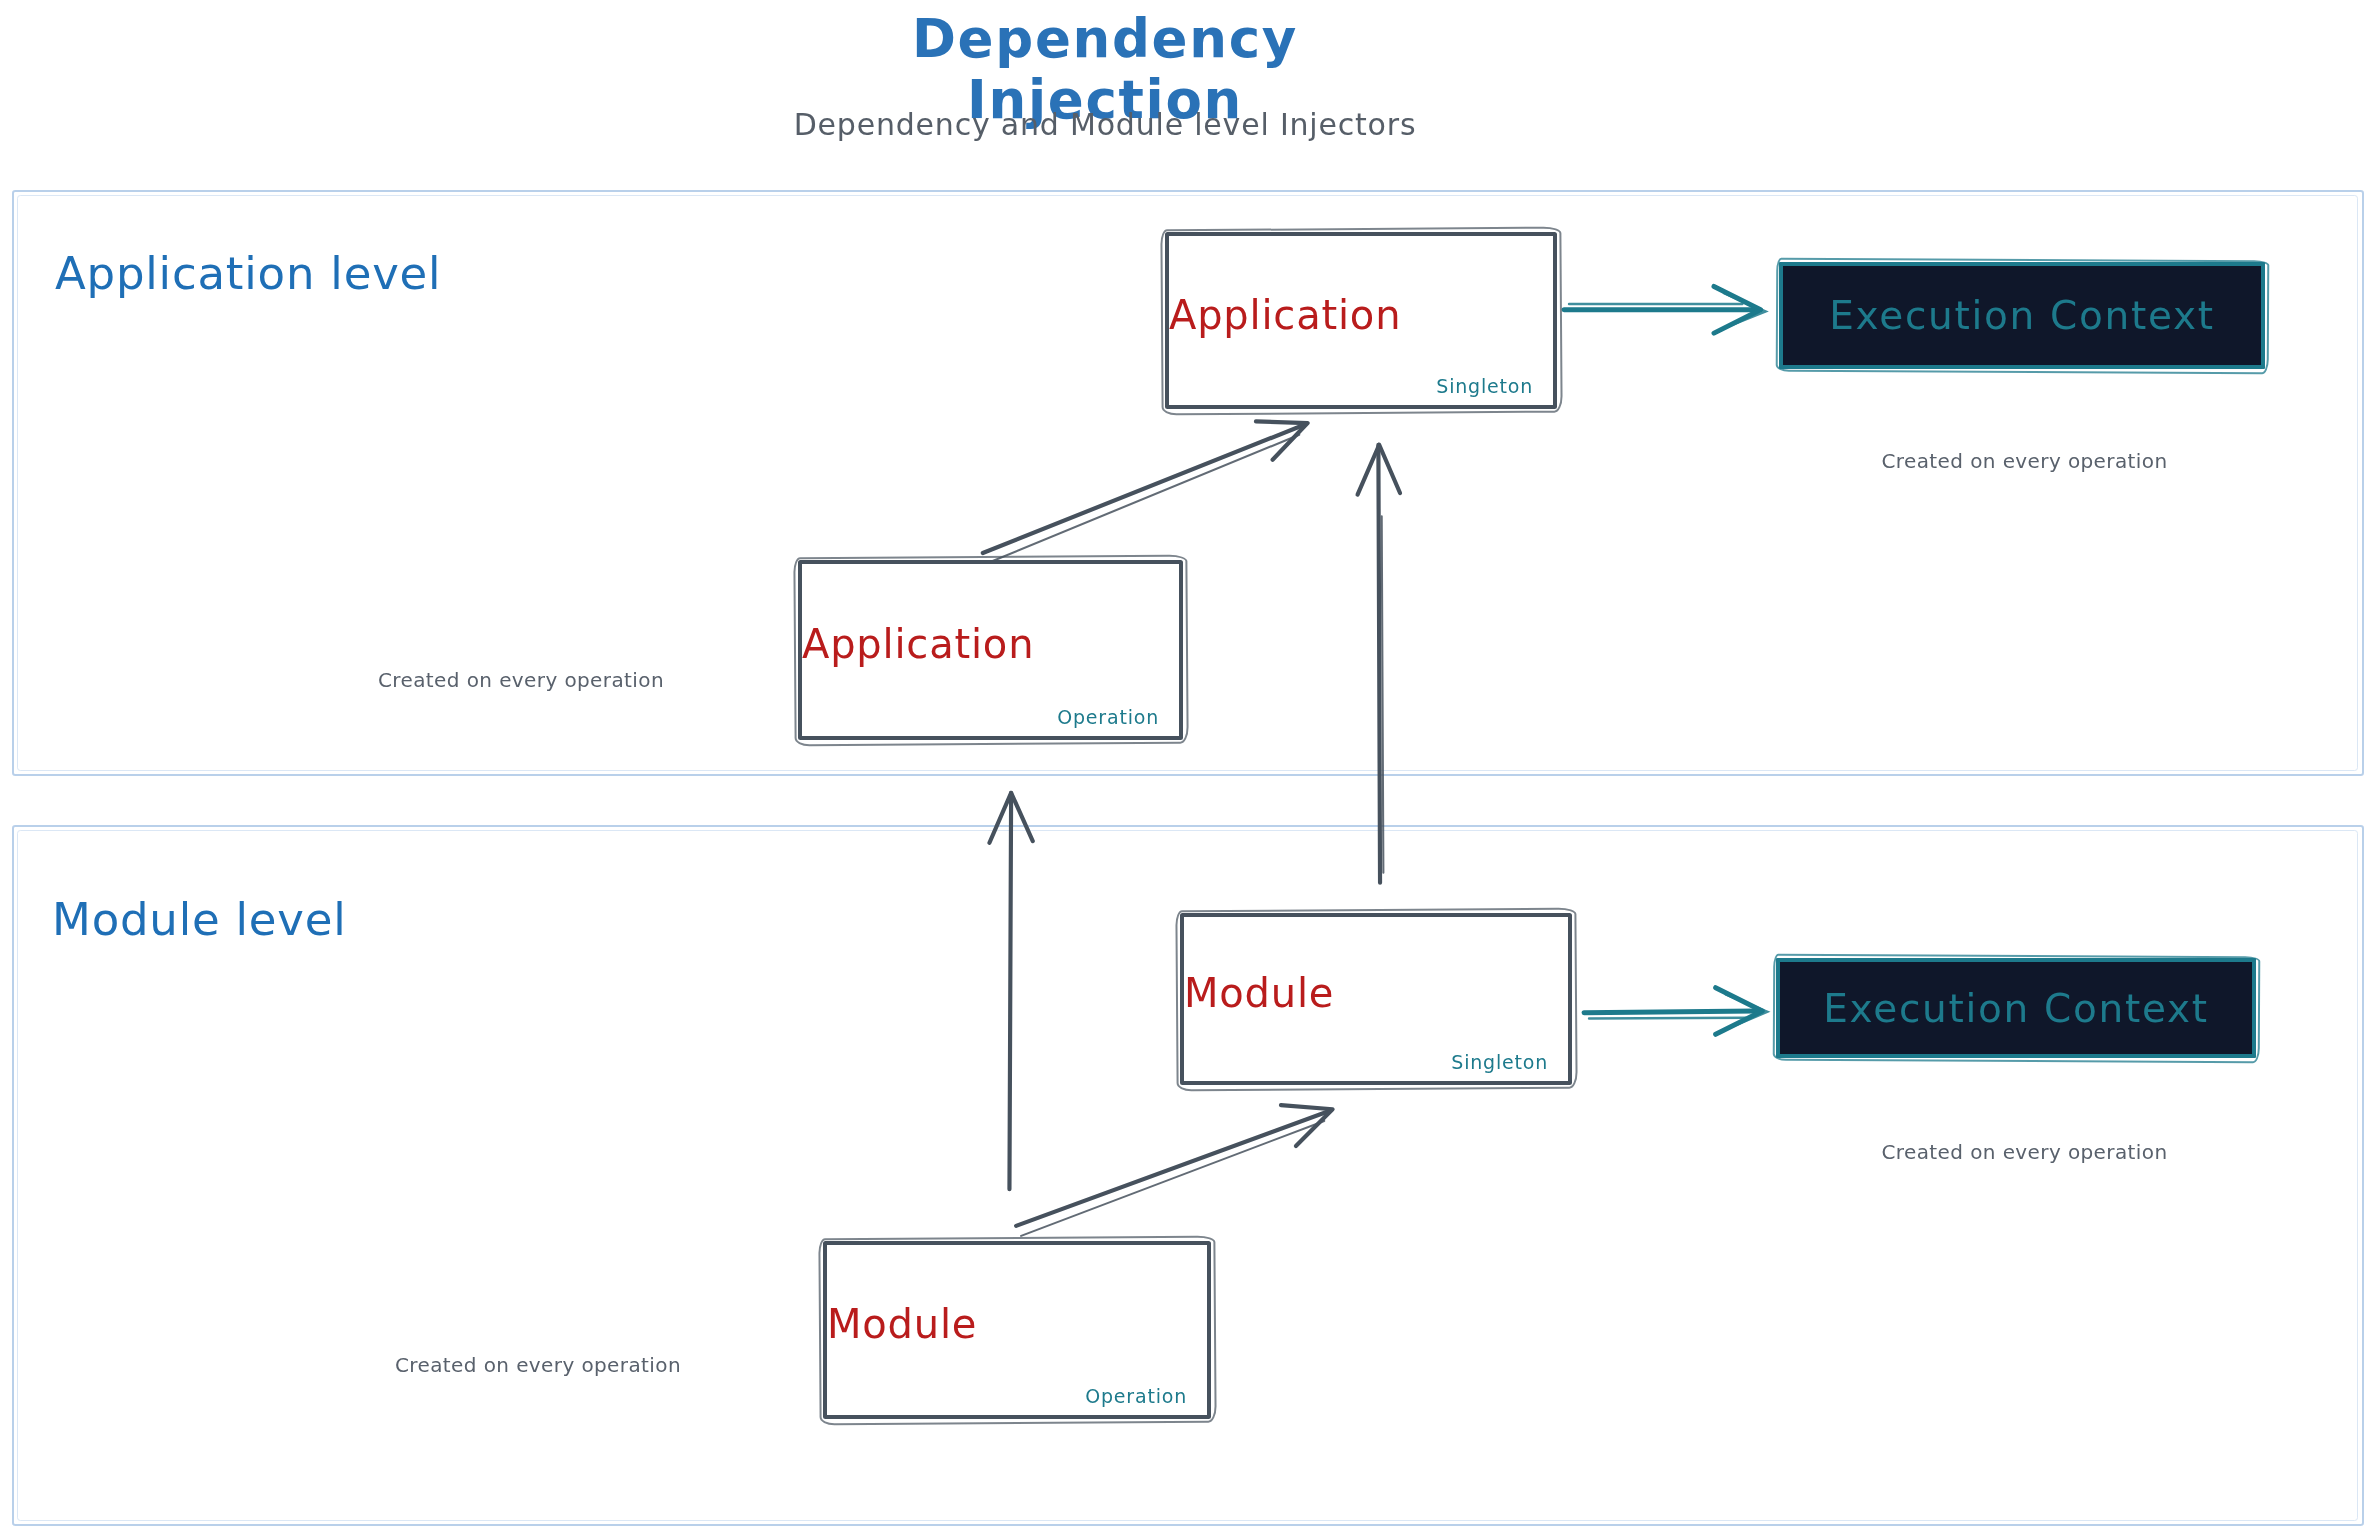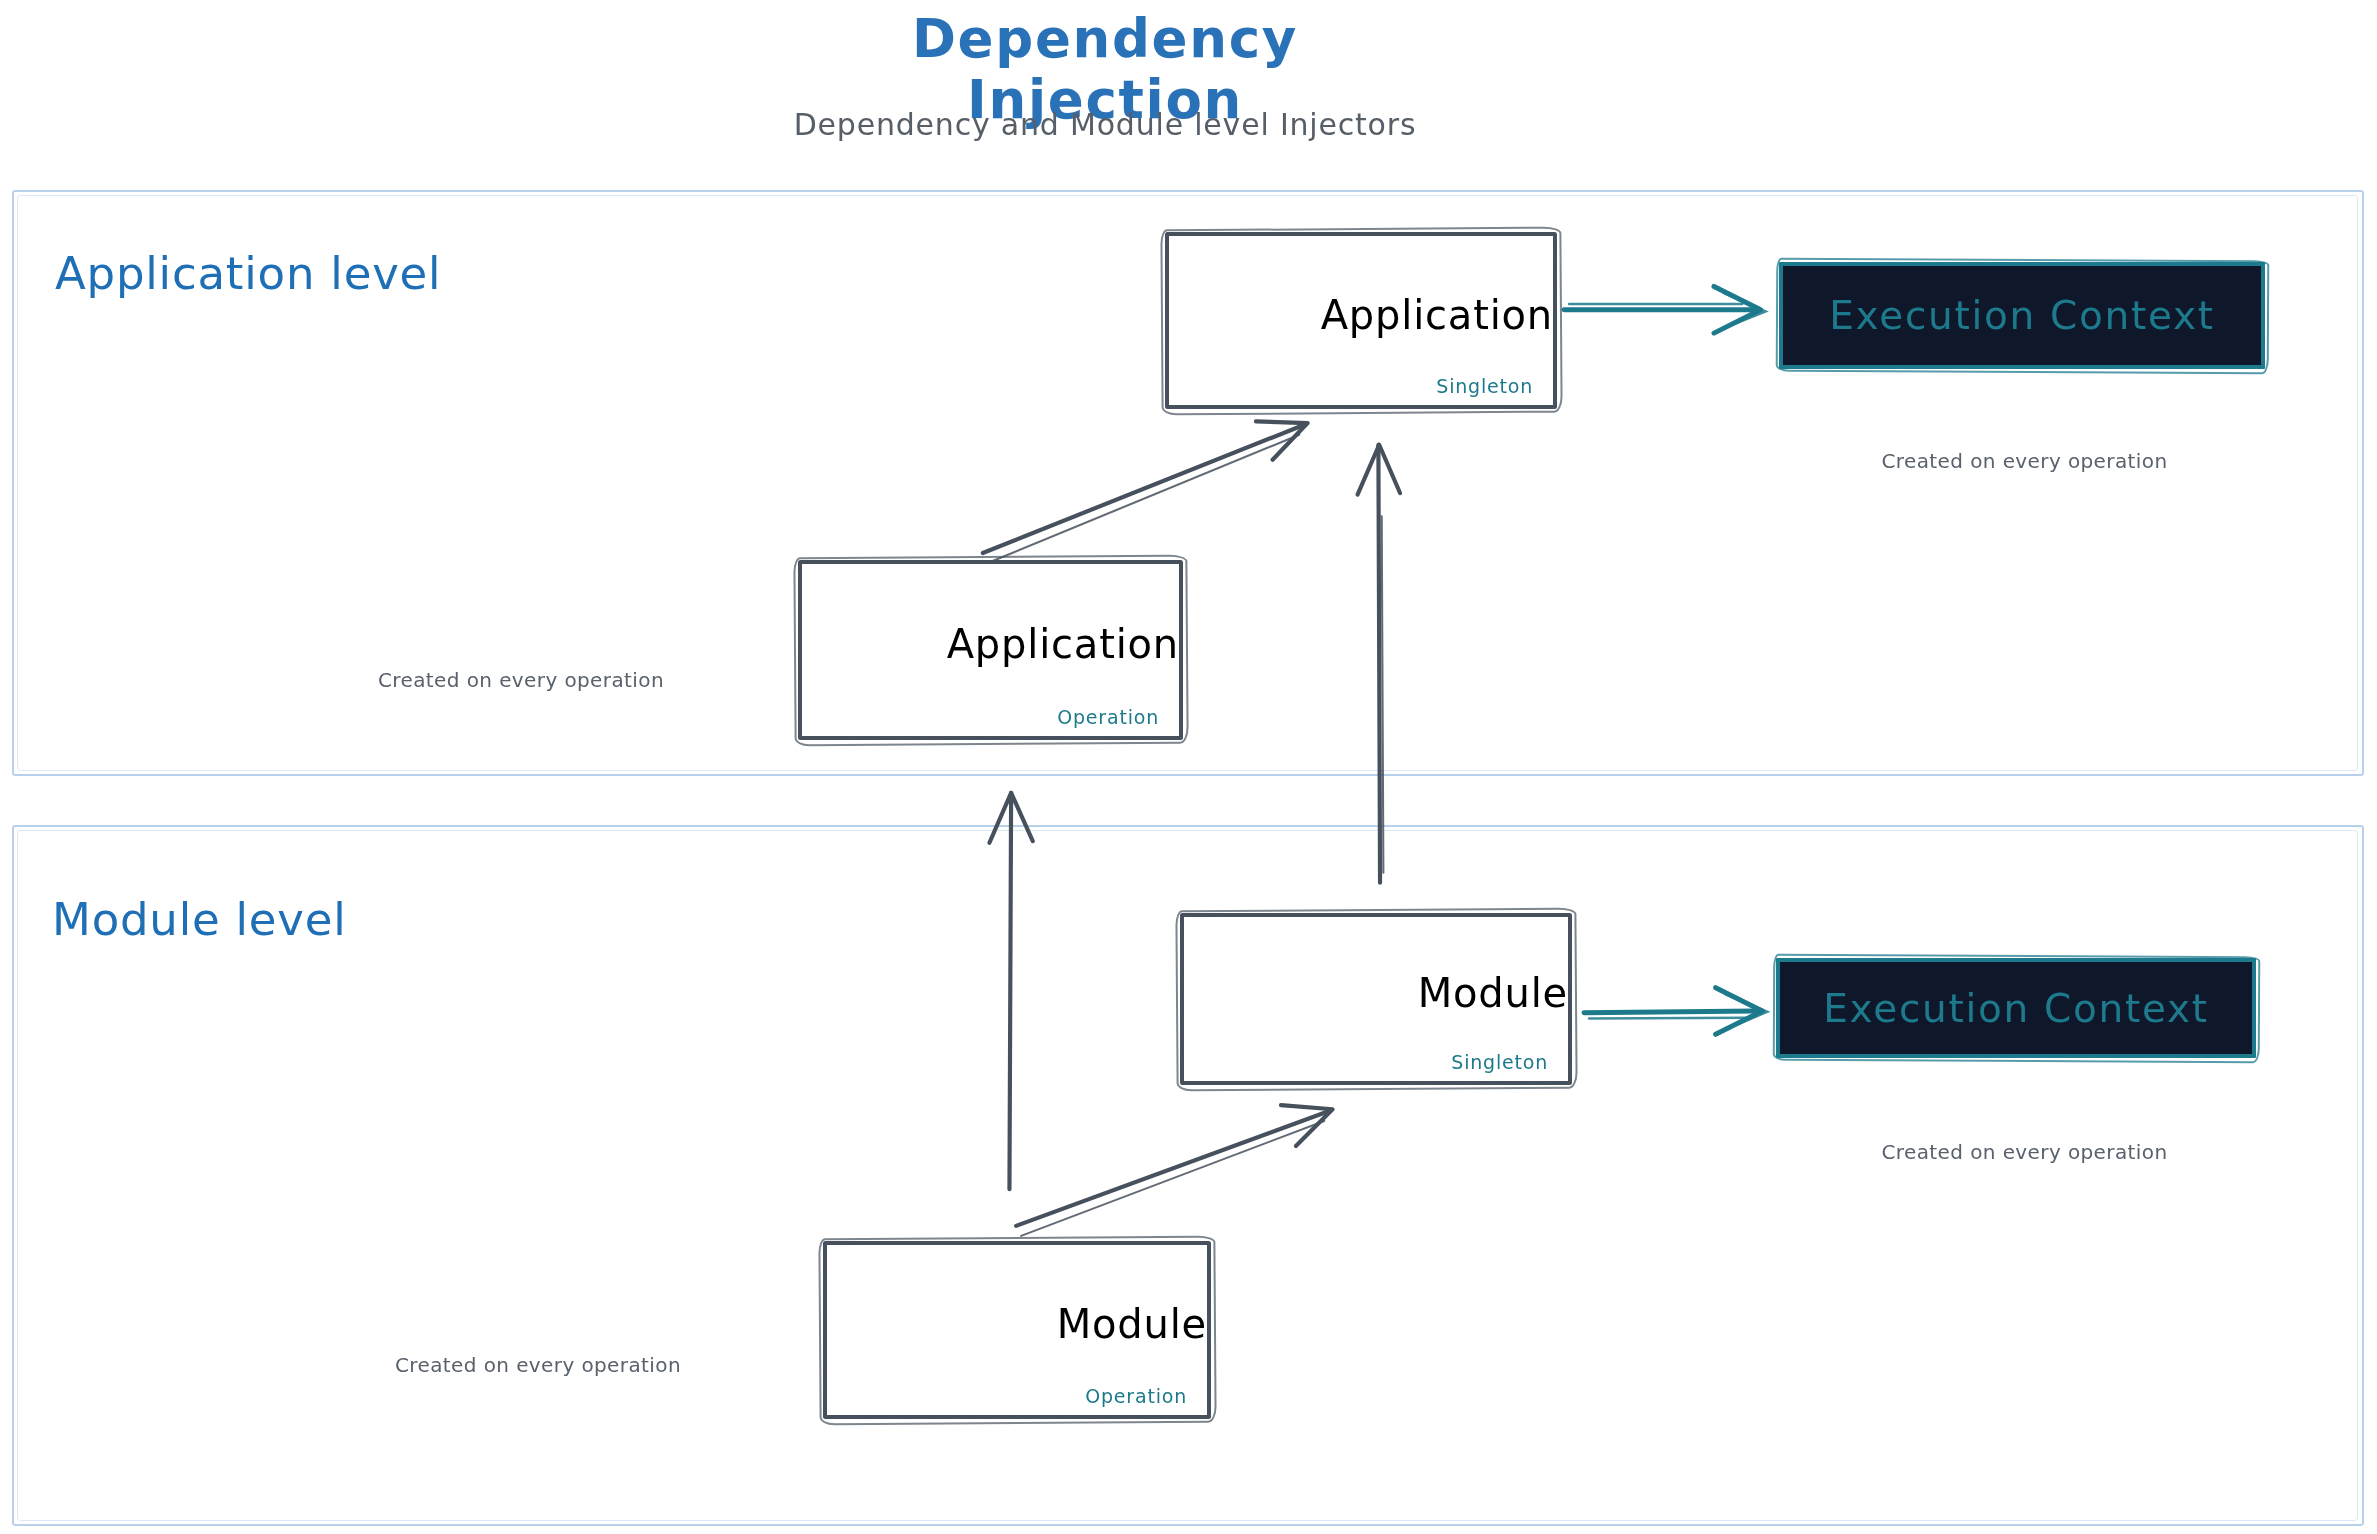--- a/index.html
+++ b/index.html
@@ -43,21 +43,21 @@
     border-radius:2.5px;z-index:10;box-sizing:border-box;color:#46515d;
   }
   .node::after{
     content:"";position:absolute;inset:-8.3px;
     border:2.5px solid currentColor;opacity:.7;
     border-radius:6.7px 18.3px 8.3px 15px / 15px 6.7px 16.7px 8.3px;
     transform:rotate(-.4deg);pointer-events:none;
   }
   .node-title{
     position:absolute;left:0;right:0;top:50%;transform:translateY(-62%);
-    text-align:right;font-size:40px;color:#000000;letter-spacing:0.8px;
+    text-align:left;font-size:40px;color:#b91c1c;letter-spacing:0.8px;
   }
   .node-badge{
     position:absolute;right:20px;bottom:8.3px;
     font-size:19px;color:#1d7a8c;letter-spacing:0.8px;
   }
   .node-app-singleton{left:1165px;top:232px;width:392px;height:177px;}
   .node-app-operation{left:798px;top:560px;width:385px;height:180px;}
   .node-module-singleton{left:1180px;top:913px;width:392px;height:172px;}
   .node-module-operation{left:823px;top:1241px;width:388px;height:178px;}
   

